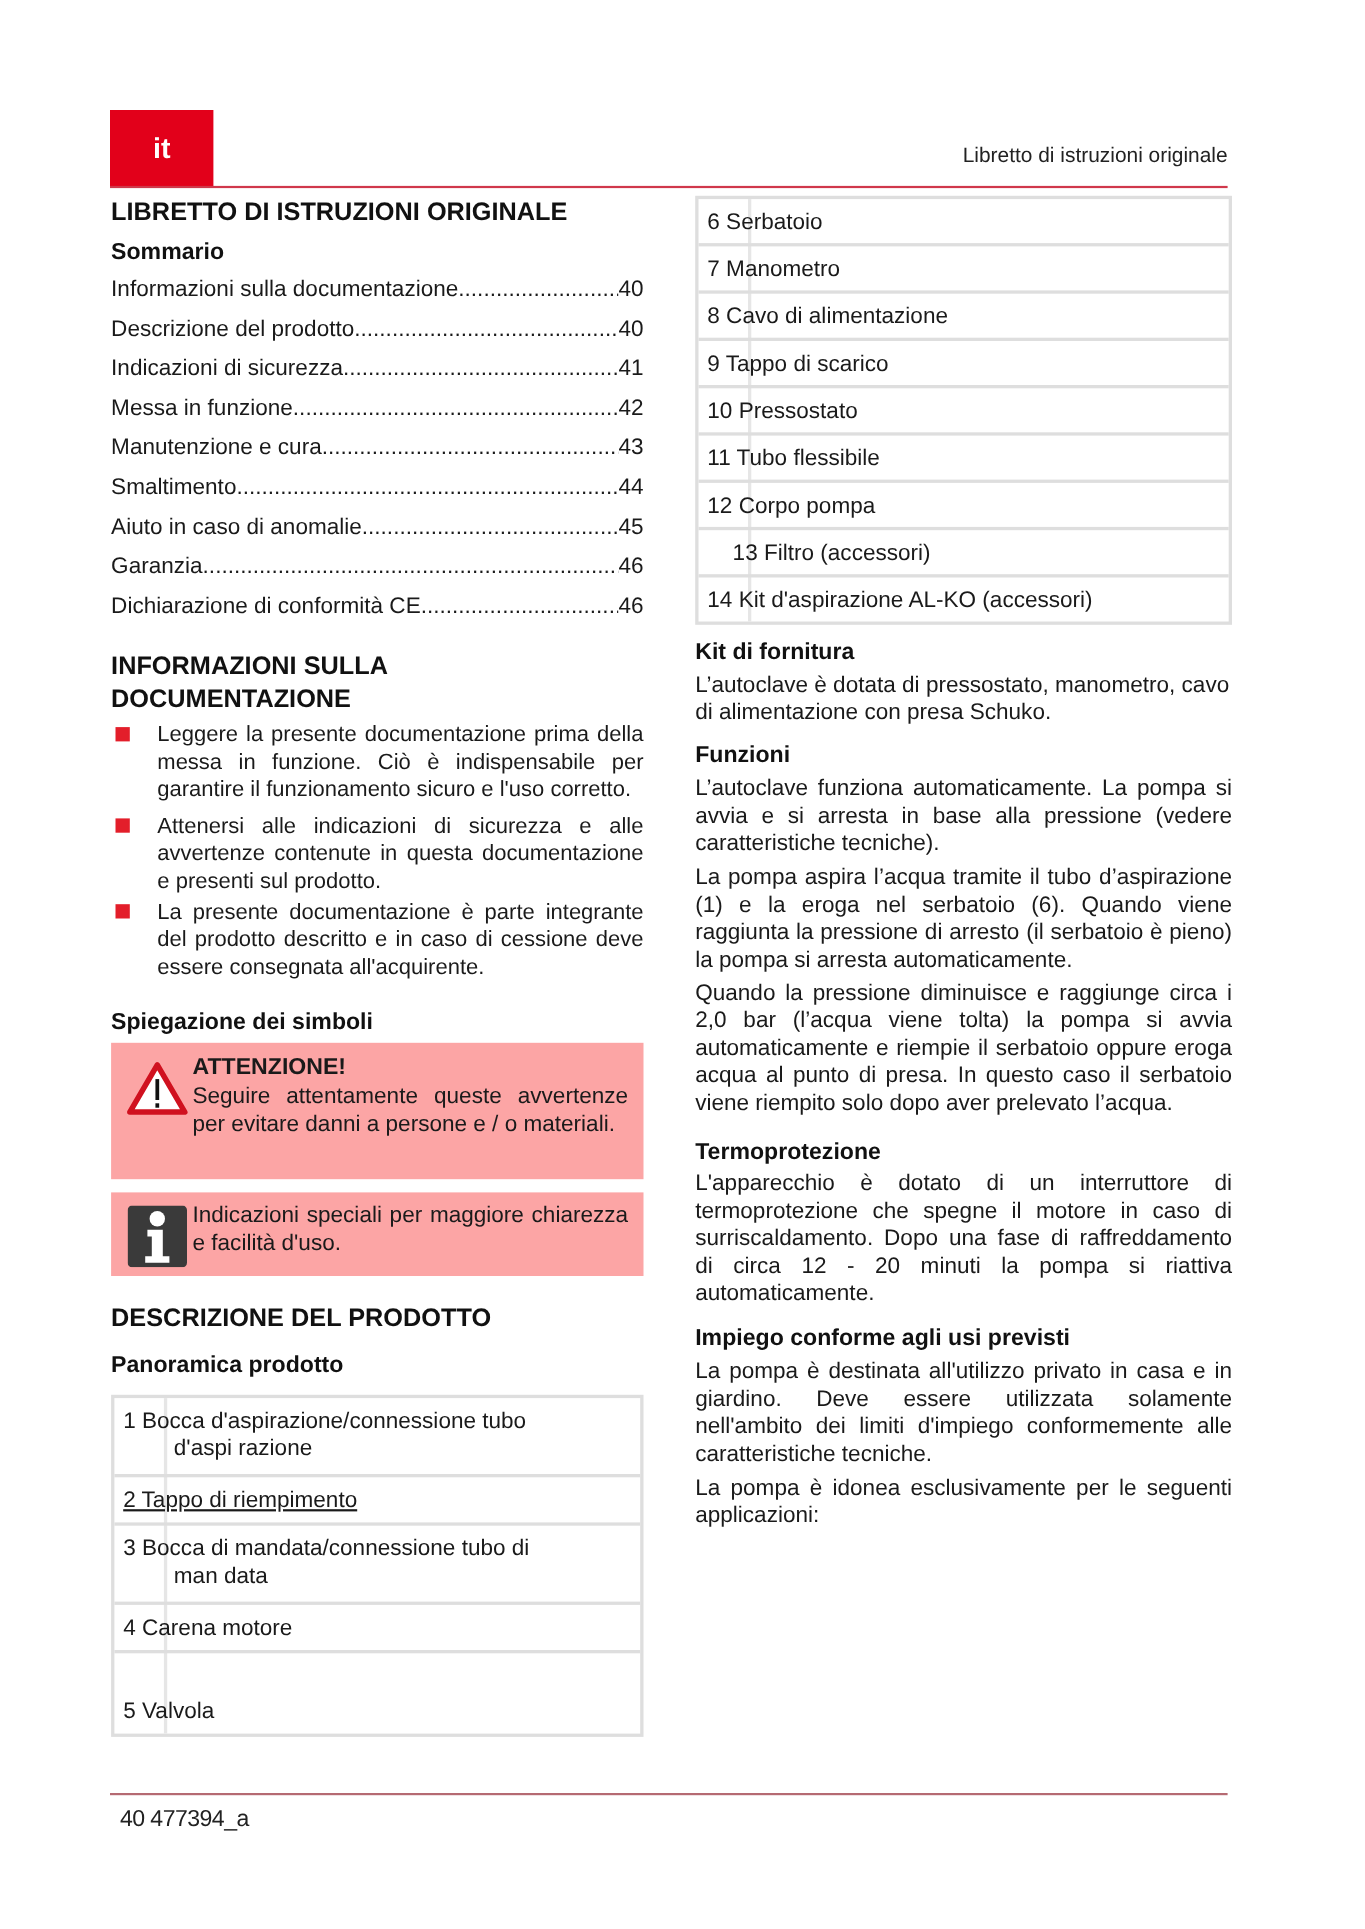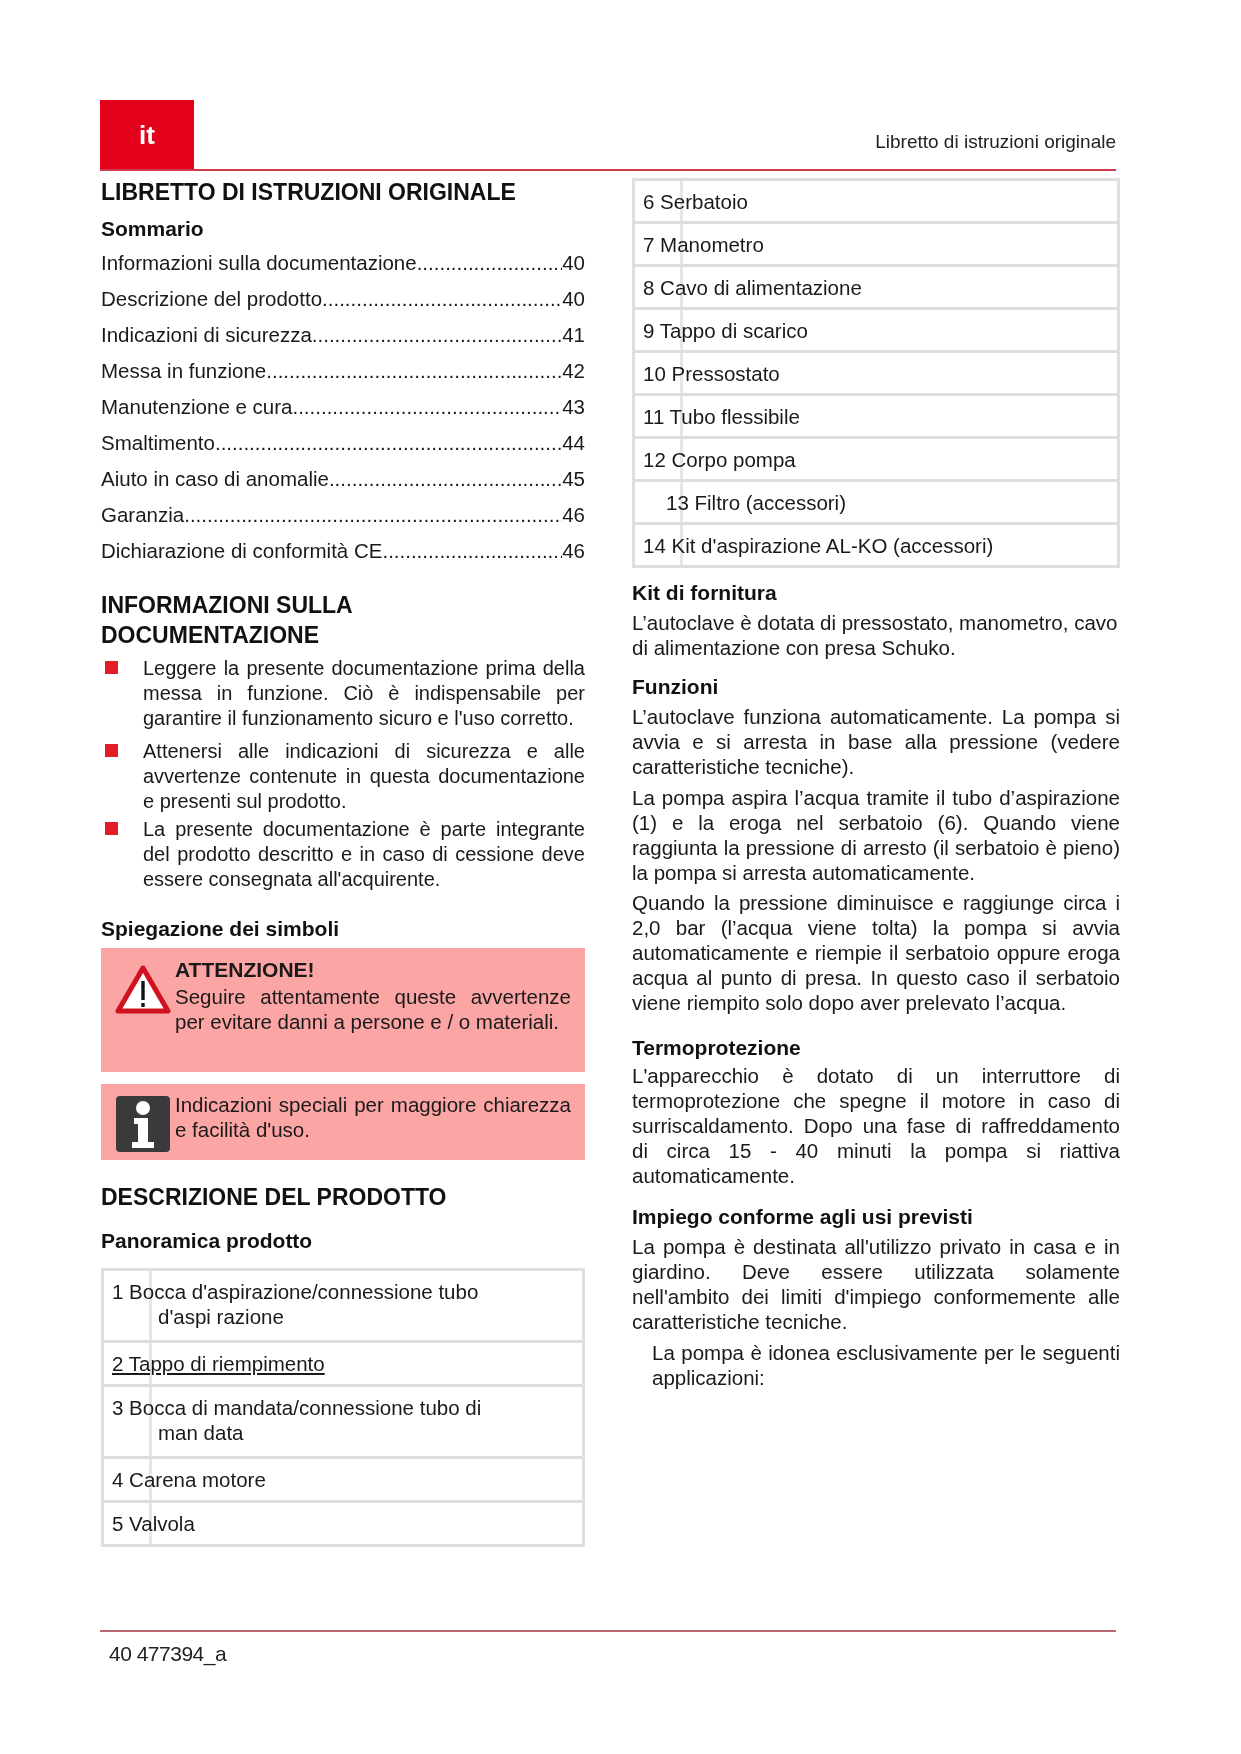--- a/index.html
+++ b/index.html
@@ -143,21 +143,21 @@
     </div>
   </div>
 
   <h1 style="margin-top:22px;">DESCRIZIONE DEL PRODOTTO</h1>
   <h2 style="margin-top:16px; line-height:26px;">Panoramica prodotto</h2>
   <div class="parts-table" style="margin-top:14px;">
     <div class="parts-row" style="height:54px;"><span>1 Bocca d'aspirazione/connessione tubo</span><span class="indent">d'aspi razione</span></div>
     <div class="parts-row" style="height:26px;text-decoration:underline;"><span>2 Tappo di riempimento</span></div>
     <div class="parts-row" style="height:54px;"><span>3 Bocca di mandata/connessione tubo di</span><span class="indent">man data</span></div>
     <div class="parts-row" style="height:26px;"><span>4 Carena motore</span></div>
-    <div class="parts-row" style="height:26px;"><span>5 Valvola</span></div>
+    <div class="parts-row" style="height:26px;margin-top:32px;"><span>5 Valvola</span></div>
   </div>
 </div>
 
 <div class="col-right">
   <div class="parts-table" style="margin-top:3px;">
     <div class="parts-row" style="height:25px;"><span>6 Serbatoio</span></div>
     <div class="parts-row" style="height:25px;"><span>7 Manometro</span></div>
     <div class="parts-row" style="height:25px;"><span>8 Cavo di alimentazione</span></div>
     <div class="parts-row" style="height:25px;"><span>9 Tappo di scarico</span></div>
     <div class="parts-row" style="height:25px;"><span>10 Pressostato</span></div>
@@ -169,21 +169,21 @@
 
   <h2 style="margin-top:12px; line-height:26px;">Kit di fornitura</h2>
   <p style="margin-top:4px;">L’autoclave è dotata di pressostato, manometro, cavo di alimentazione con presa Schuko.</p>
 
   <h2 style="margin-top:14px; line-height:26px;">Funzioni</h2>
   <p class="justify" style="margin-top:4px;">L’autoclave funziona automaticamente. La pompa si avvia e si arresta in base alla pressione (vedere caratteristiche tecniche).</p>
   <p class="justify" style="margin-top:6px;">La pompa aspira l’acqua tramite il tubo d’aspirazione (1) e la eroga nel serbatoio (6). Quando viene raggiunta la pressione di arresto (il serbatoio è pieno) la pompa si arresta automaticamente.</p>
   <p class="justify" style="margin-top:5px;">Quando la pressione diminuisce e raggiunge circa i 2,0 bar (l’acqua viene tolta) la pompa si avvia automaticamente e riempie il serbatoio oppure eroga acqua al punto di presa. In questo caso il serbatoio viene riempito solo dopo aver prelevato l’acqua.</p>
 
   <h2 style="margin-top:20px; line-height:26px;">Termoprotezione</h2>
-  <p class="justify" style="margin-top:2px;">L'apparecchio è dotato di un interruttore di termoprotezione che spegne il motore in caso di surriscaldamento. Dopo una fase di raffreddamento di circa 15 - 40 minuti la pompa si riattiva automaticamente.</p>
+  <p class="justify" style="margin-top:2px;">L'apparecchio è dotato di un interruttore di termoprotezione che spegne il motore in caso di surriscaldamento. Dopo una fase di raffreddamento di circa 12 - 20 minuti la pompa si riattiva automaticamente.</p>
 
   <h2 style="margin-top:16px; line-height:26px;">Impiego conforme agli usi previsti</h2>
   <p class="justify" style="margin-top:4px;">La pompa è destinata all'utilizzo privato in casa e in giardino. Deve essere utilizzata solamente nell'ambito dei limiti d'impiego conformemente alle caratteristiche tecniche.</p>
-  <p class="justify" style="margin-top:6px;margin-left:20px;">La pompa è idonea esclusivamente per le seguenti applicazioni:</p>
+  <p class="justify" style="margin-top:6px;">La pompa è idonea esclusivamente per le seguenti applicazioni:</p>
 </div>
 
 <div class="footer-line"></div>
 <div class="footer-code">40 477394_a</div>
 
 </body></html>

